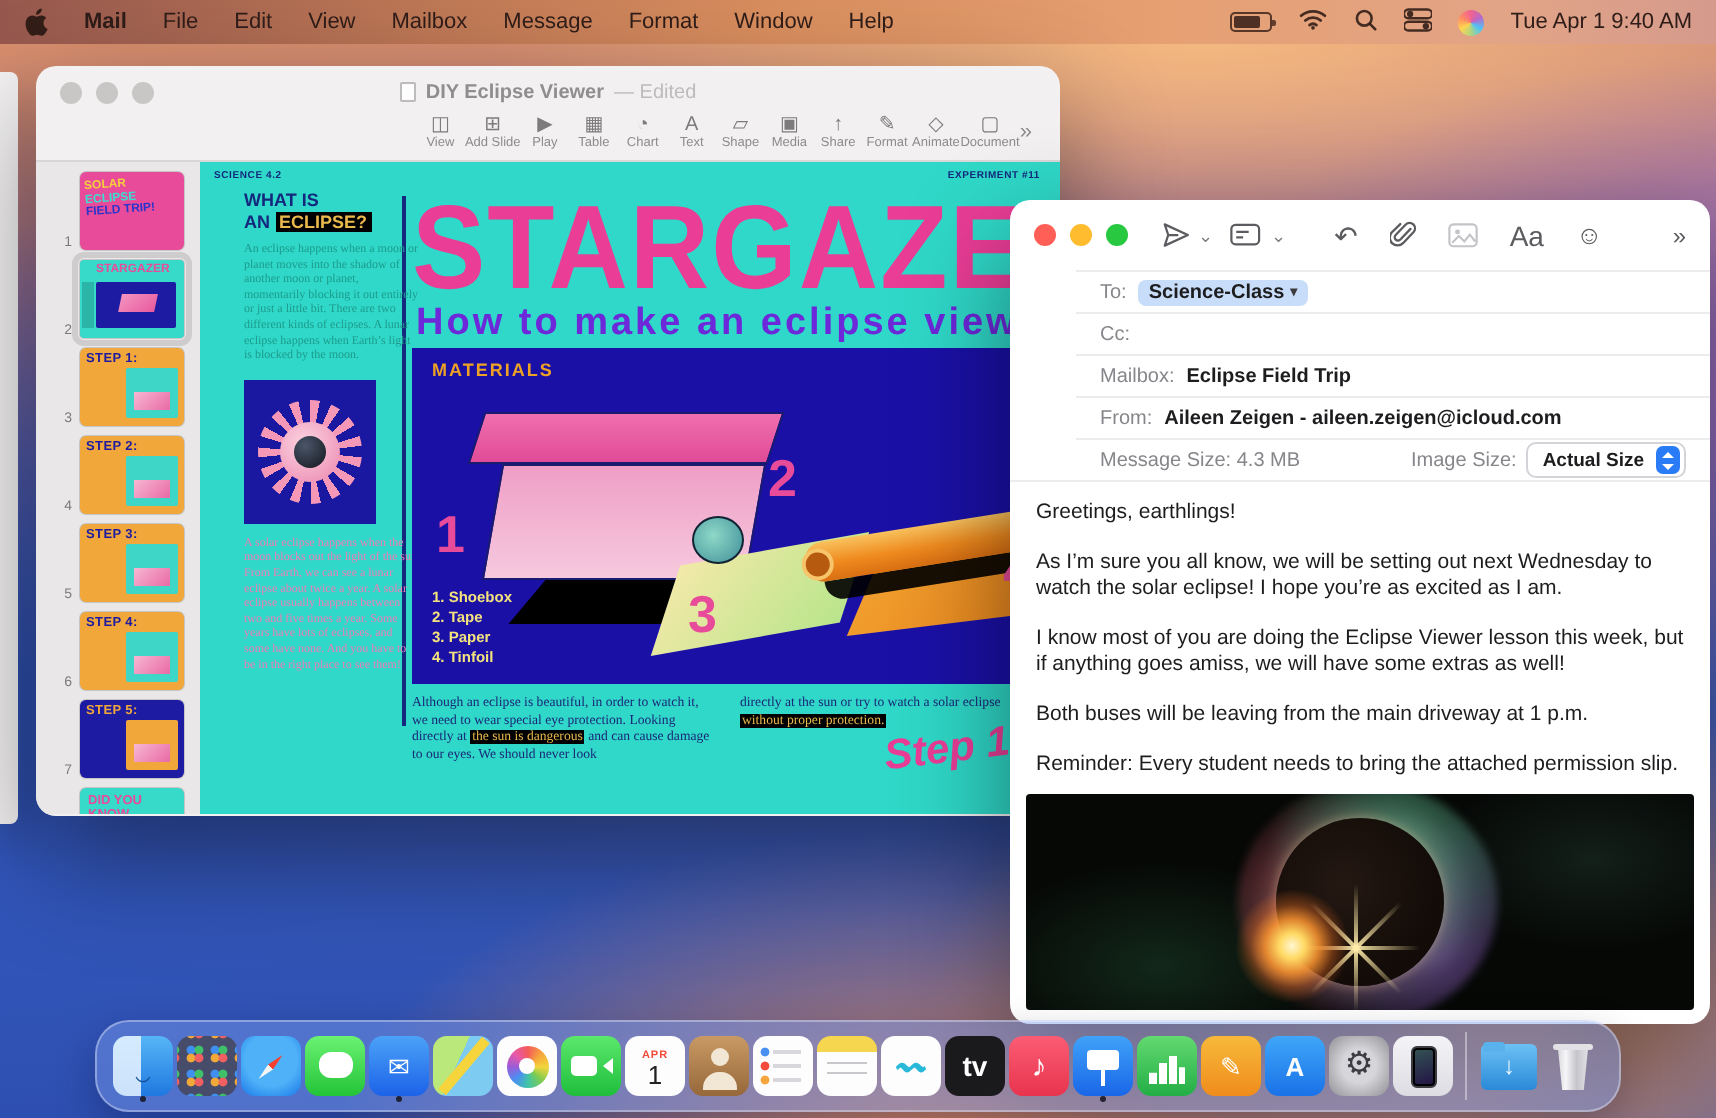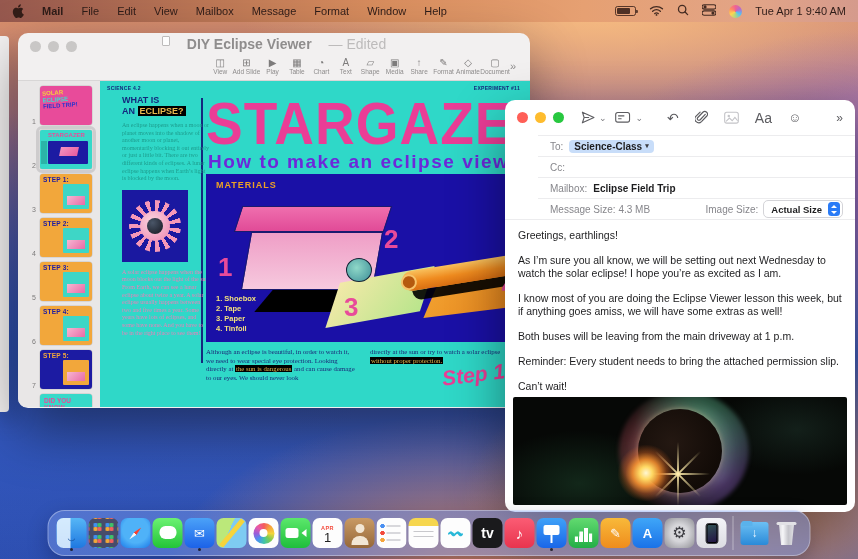--- a/index.html
+++ b/index.html
@@ -36,21 +36,21 @@
 
   
   .win { position:absolute; border-radius:10px; box-shadow:0 22px 55px rgba(0,0,0,.45); }
   .tl { width:11px; height:11px; border-radius:50%; }
 
   
   .keynote { left:18px; top:33px; width:512px; height:375px; background:#f2f0f0; overflow:hidden; }
   .kn-titlebar { height:19px; display:flex; align-items:flex-end; justify-content:center; position:relative; padding-top:5px; }
   .kn-lights { position:absolute; left:12px; top:8px; display:flex; gap:7px; }
   .kn-lights .tl { background:#c9c7c6; }
-  .kn-title { display:flex; align-items:flex-start; gap:17px; font-size:14px; color:#8f8d8d; font-weight:bold; }
+  .kn-title { display:flex; align-items:flex-start; gap:5px; font-size:10px; color:#8f8d8d; font-weight:bold; }
   .kn-doc-ic { width:8px; height:10px; background:#fdfdfd; border:1px solid #bdbbbb; border-radius:1px; }
   .kn-edited { font-weight:normal; color:#bdbbbb; }
   .kn-toolbar { height:29px; display:flex; align-items:center; padding:0 14px 0 190px; gap:0; border-bottom:1px solid #d8d6d6; }
   .kt-item { width:44px; display:flex; flex-direction:column; align-items:center; gap:0; cursor:default; }
   .kt-ic { font-size:10px; line-height:11px; color:#7d7b7b; }
   .kt-lb { font-size:6.5px; color:#8d8b8b; white-space:nowrap; }
   .kt-more { margin-left:auto; color:#8d8b8b; font-size:11px; }
   .kn-body { display:flex; height:326px; }
 
   
@@ -548,20 +548,24 @@
           </span>
       </div>
       <div class="ml-row">
         <span class="ml-lab">Cc:</span>
         <span class="ml-val"></span>
       </div>
       <div class="ml-row">
         <span class="ml-lab">Mailbox:</span>
         <span class="ml-val">Eclipse Field Trip</span>
       </div>
+      <div class="ml-row">
+        <span class="ml-lab">From:</span>
+        <span class="ml-val">Aileen Zeigen - aileen.zeigen@icloud.com</span>
+      </div>
       <div class="ml-row ml-size-row">
         <span class="ml-size-left"><span>Message Size:</span> <span>4.3 MB</span></span>
         <span class="ml-size-right">
           <span>Image Size:</span>
           <span class="img-select">
             <span class="sel-val">Actual Size</span>
             <span class="stepper"></span>
           </span>
         </span>
       </div>

